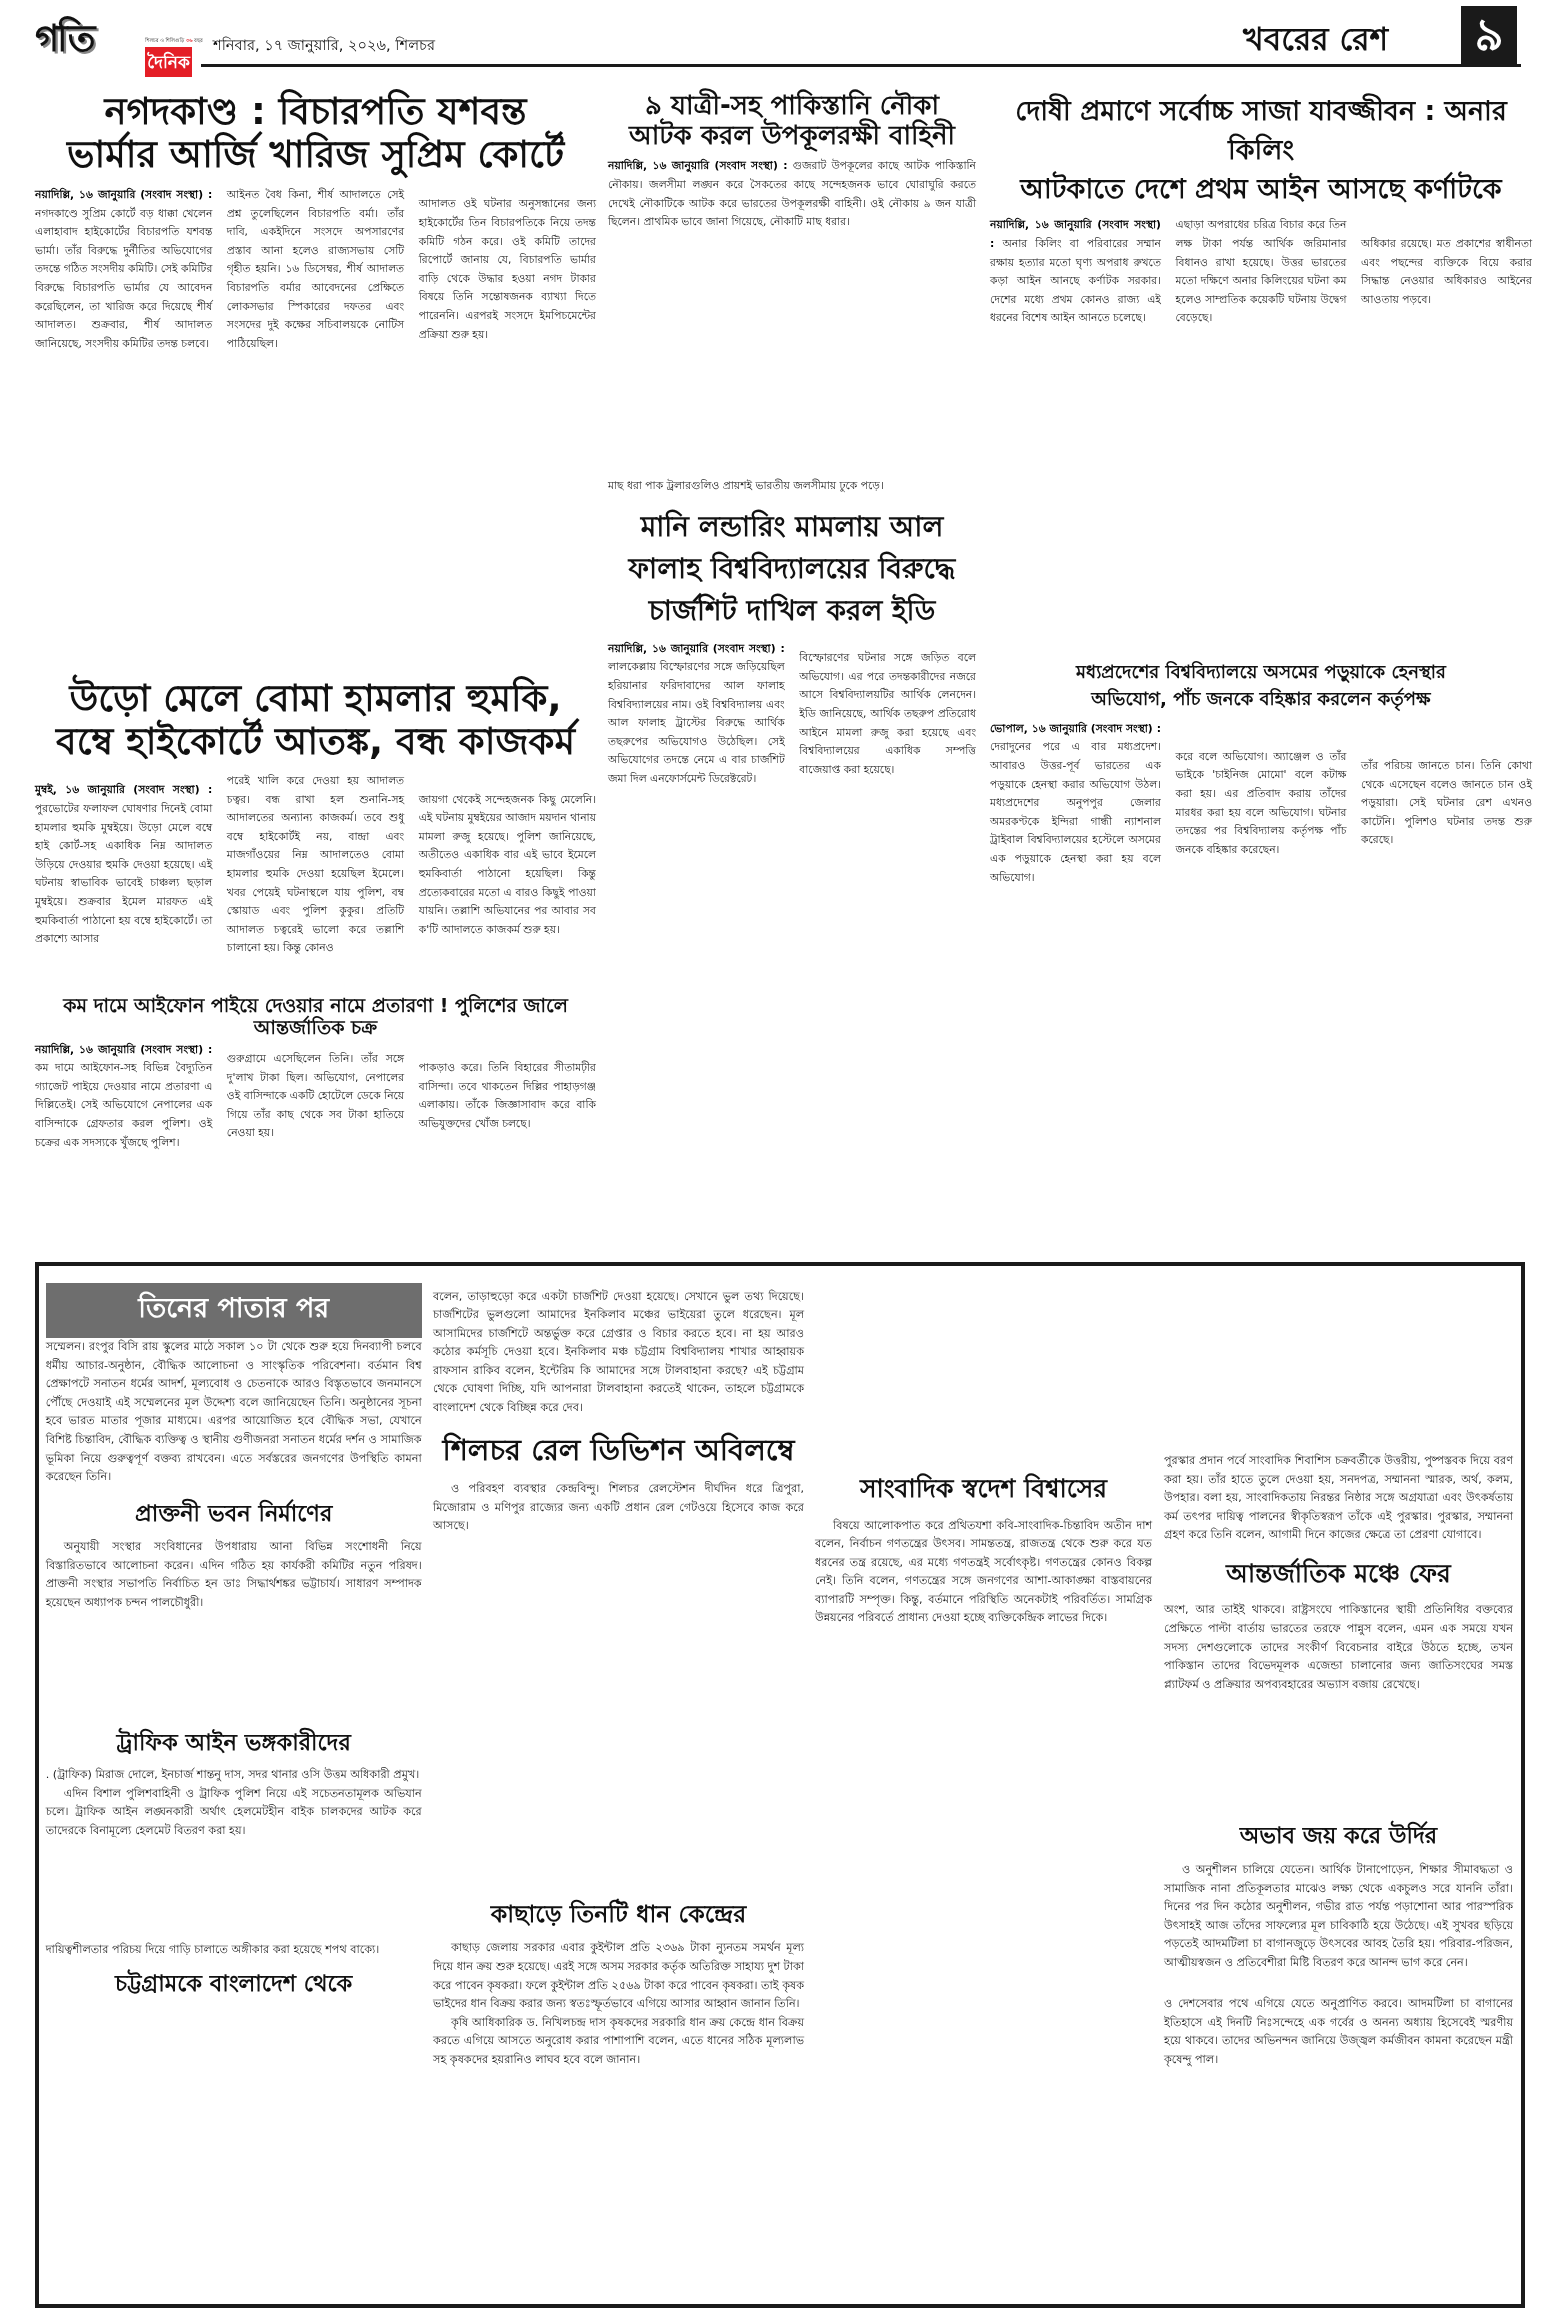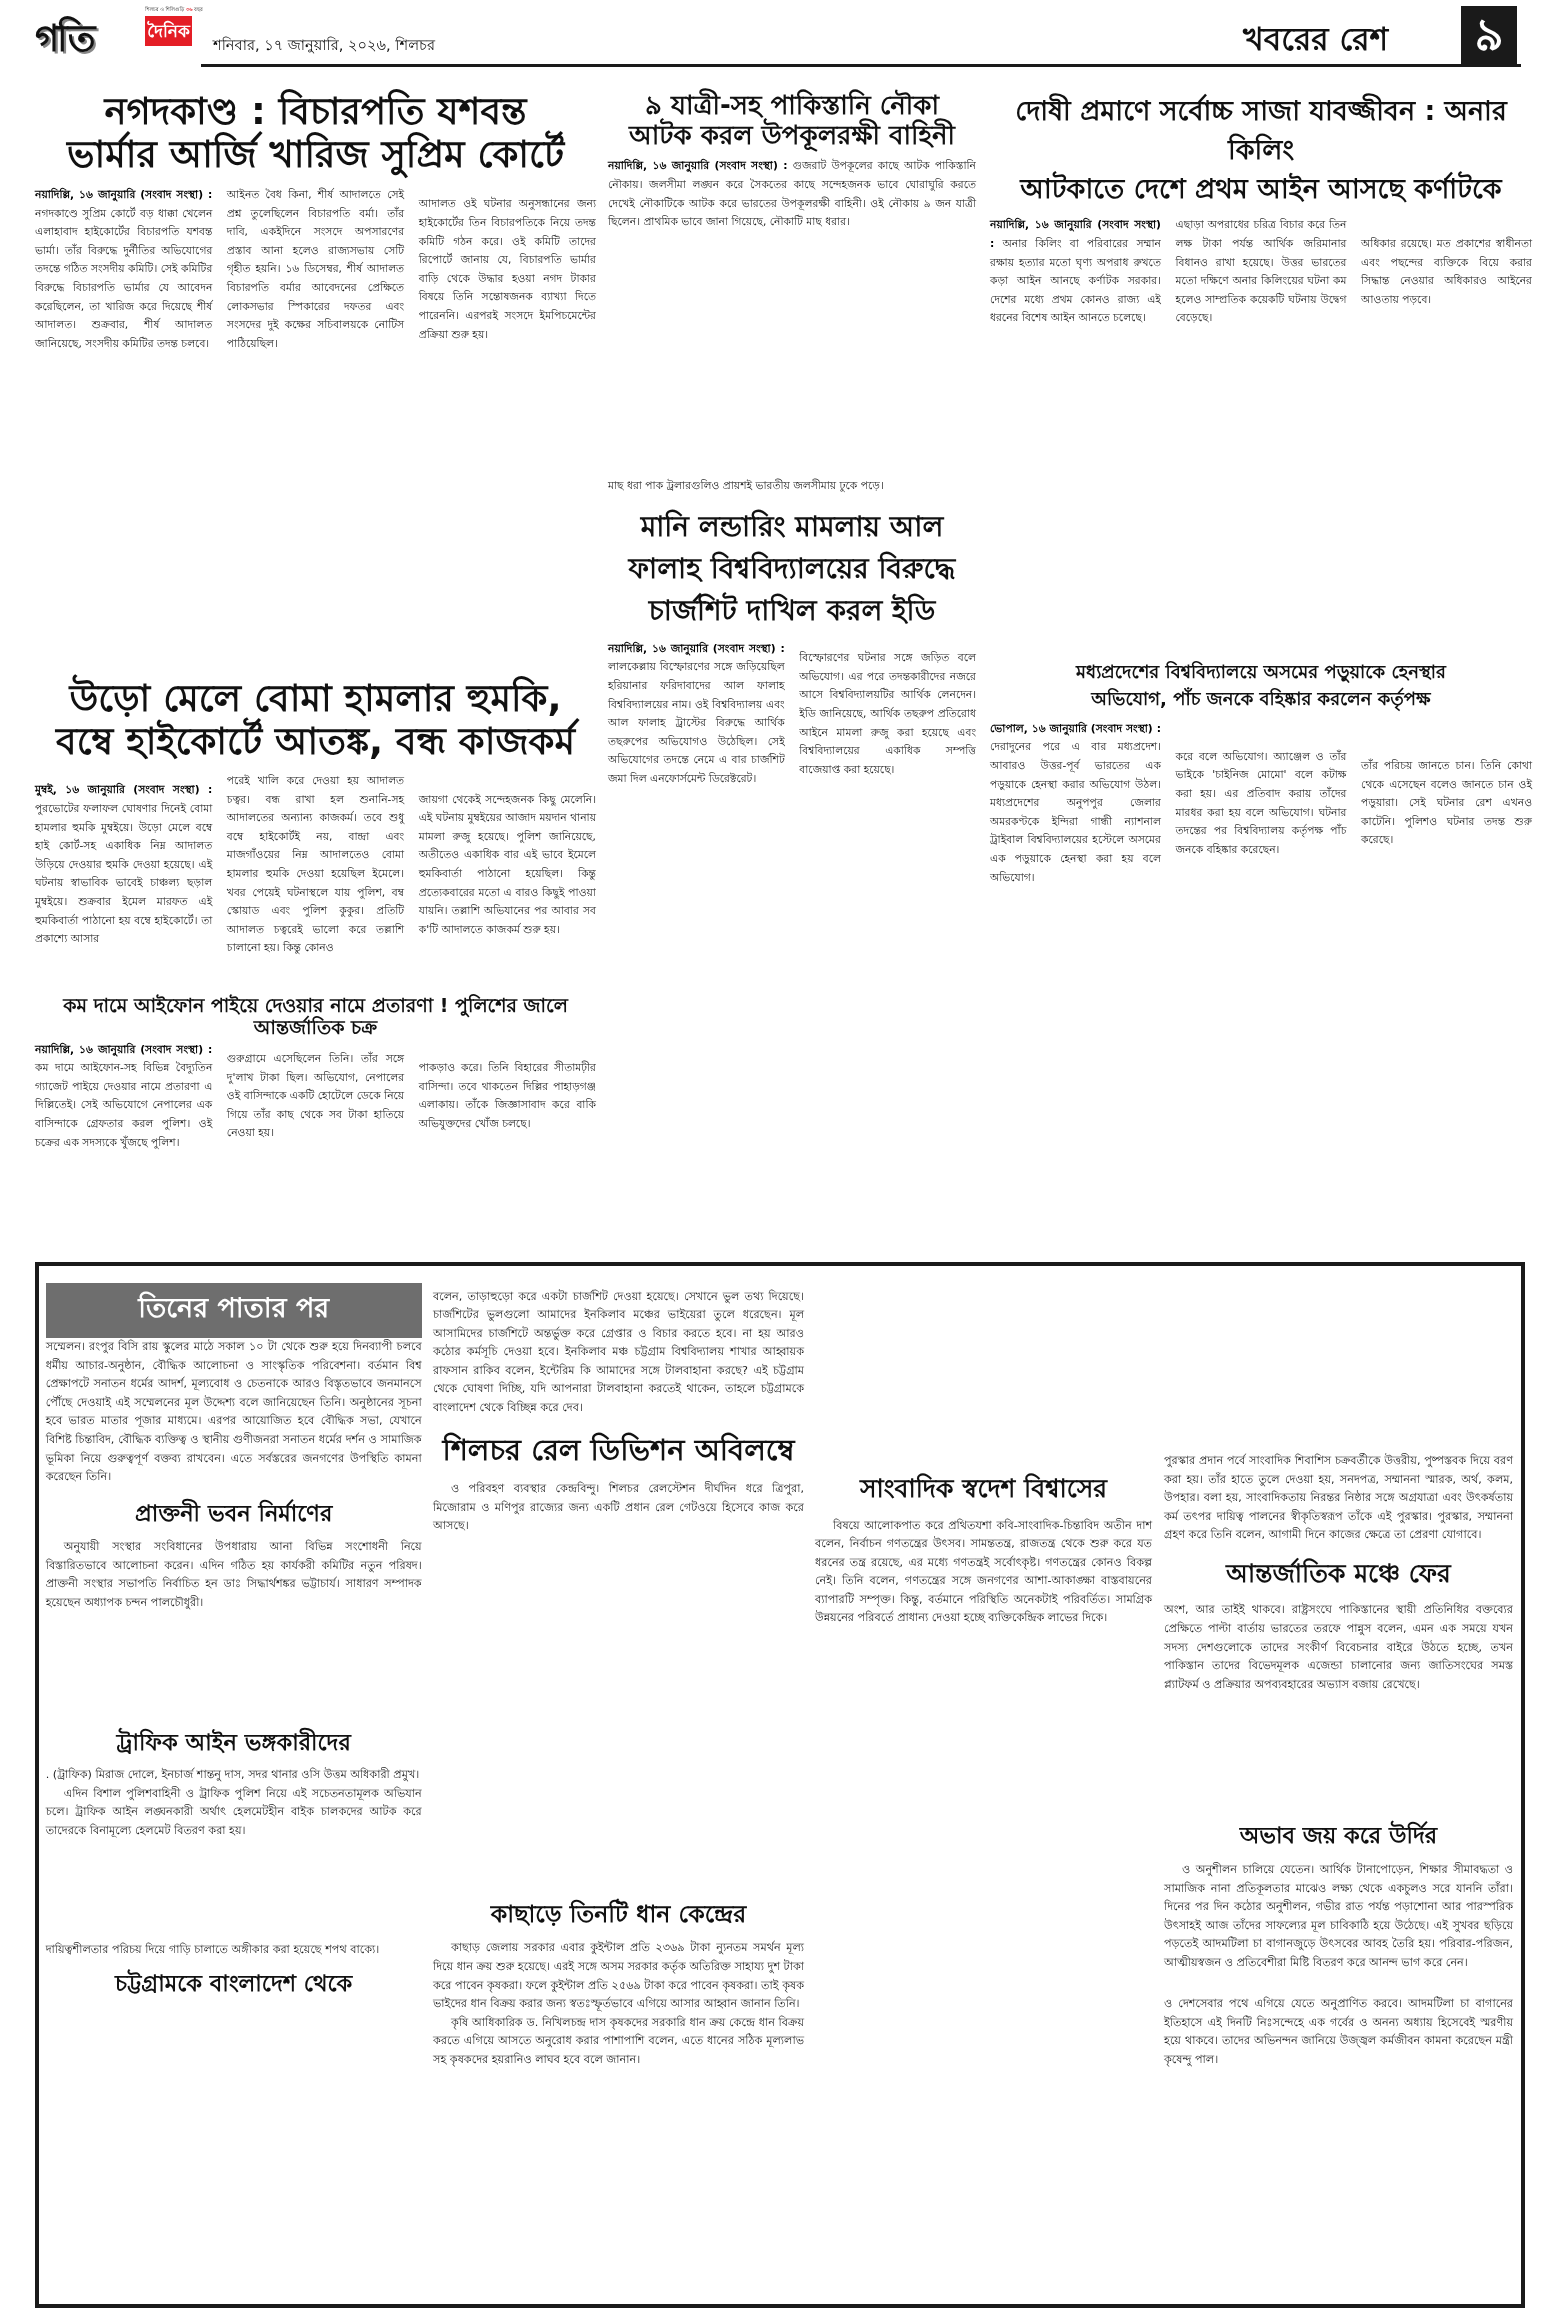--- a/index.html
+++ b/index.html
@@ -1,21 +1,21 @@
 <!DOCTYPE html>
 <html style="font-size:9px"><head>
 <meta charset="utf-8">
 <style>
   * { box-sizing: border-box; margin: 0; padding: 0; }
   body { width: 1568px; height: 2319px; background: #fff; color: #111; font-family: "DejaVu Serif", serif; overflow: hidden; position: relative; }
   .abs { position: absolute; }
   
   .masthead { left: 0; top: 0; width: 1568px; height: 84px; }
   .logo { left: 35px; top: 7.9px; font-family: "DejaVu Sans", sans-serif; font-weight: 900; font-size: 37px; line-height: 62px; color: #111; text-shadow: 2.2px 2.2px 0 #888; letter-spacing: -2.2px; }
-  .brand-box { left: 145px; top: 6px; width: 47px; height: 51px; }
+  .brand-box { left: 145px; top: 37px; width: 47px; height: 51px; }
   .brand-tag { font-family: "DejaVu Sans", sans-serif; font-size: 5px; color: #333; white-space: nowrap; }
   .brand-tag b { color: #e41e26; }
   .brand-red { margin-top: 2.2px; width: 47px; height: 30px; background: #e41e26; color: #fff; font-family: "DejaVu Sans", sans-serif; font-weight: 700; font-size: 17px; line-height: 30px; text-align: center; }
   .dateline { left: 213px; top: 34px; font-family: "DejaVu Sans", sans-serif; font-size: 14.6px; color: #111; }
   .section-name { left: 1243px; top: 14.6px; font-family: "DejaVu Sans", sans-serif; font-size: 31.5px; font-weight: 700; color: #111; }
   .page-no { left: 1461px; top: 5.6px; width: 56px; height: 58px; background: #1a1a1a; color: #fff; font-family: "DejaVu Sans", sans-serif; font-weight: 700; font-size: 45px; line-height: 58px; text-align: center; }
   .rule-top { left: 201px; top: 64px; width: 1320px; height: 3.4px; background: #1a1a1a; }
 
   .hl { font-family: "DejaVu Sans", sans-serif; font-weight: 700; color: #111; text-align: center; line-height: 1.15; }
   .body { font-family: "DejaVu Sans", sans-serif; font-size: 10.7px; line-height: 18.6px; color: #222; text-align: justify; }

